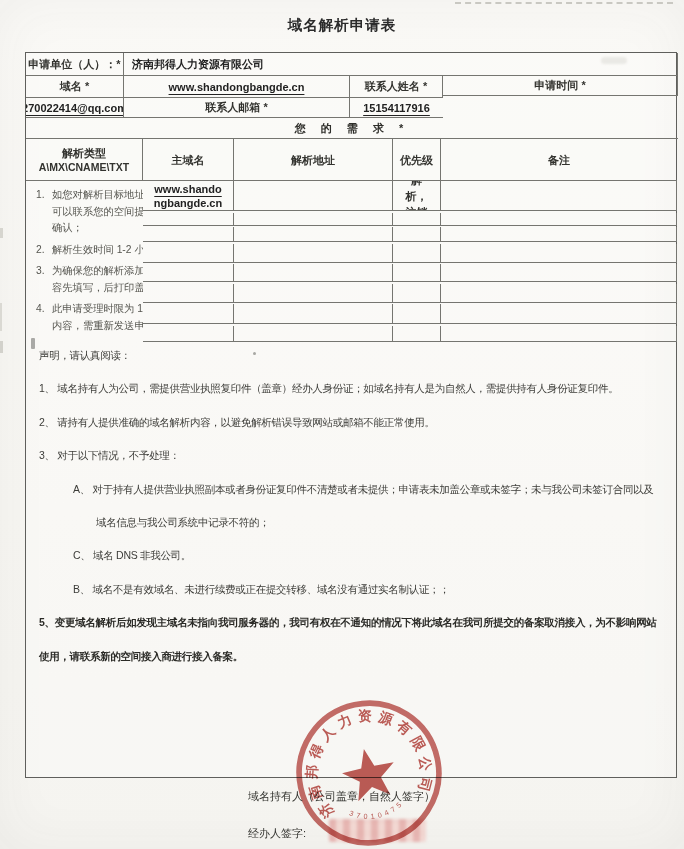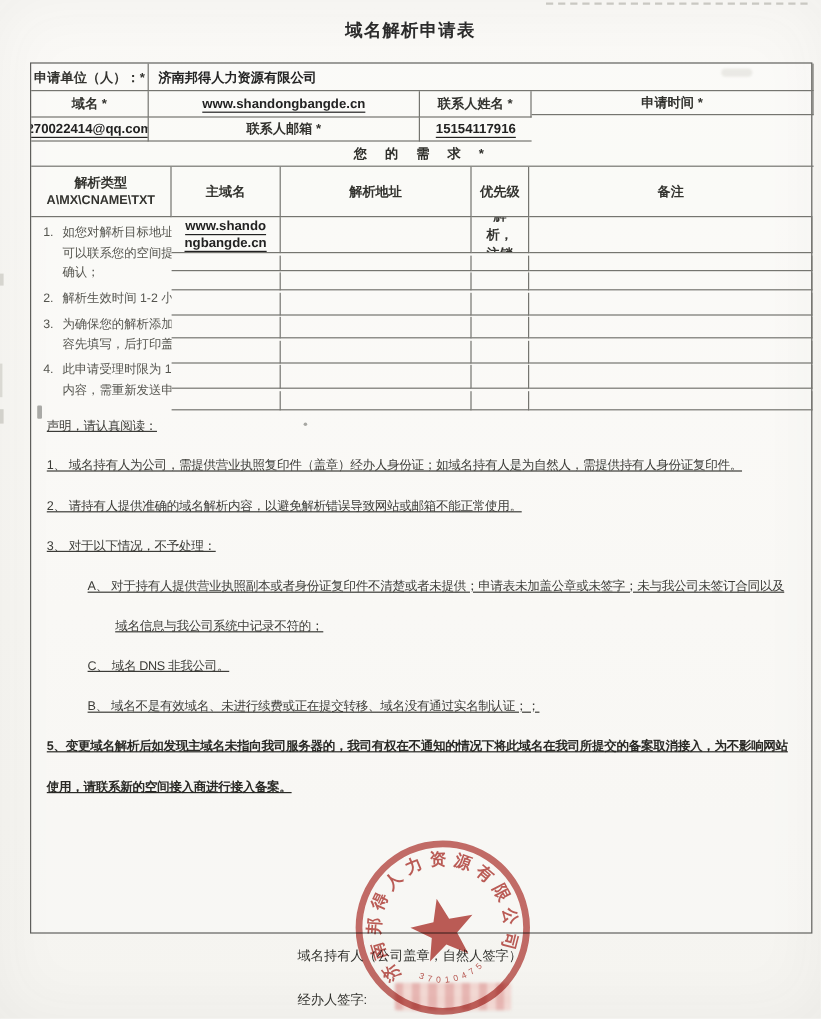--- a/index.html
+++ b/index.html
@@ -54,21 +54,21 @@
   .remark-item{
     display:flex;font-size:10.3px;color:#55554f;line-height:16.5px;margin-bottom:5px;
   }
   .remark-item .num{width:16px;flex:none;}
   .remark-item .txt{width:197px;}
   
   .decl{
     position:absolute;left:0;top:278px;width:100%;height:448px;box-sizing:border-box;
     padding:8px 14px 0 13px;font-size:10.5px;letter-spacing:-0.3px;color:#3c3c38;
   }
-  .decl p{margin:0;line-height:33.4px;text-decoration:underline;}
+  .decl p{margin:0;line-height:33.4px;}
   .decl .sub-item{padding-left:57px;text-indent:-23px;}
   .decl .bold{font-weight:700;color:#2a2a26;}
   
   .footer-line{position:absolute;font-size:11px;color:#33332f;}
   .holder{left:248px;top:789px;}
   .signer{left:248px;top:826px;}
   .apply-date{left:432px;top:866px;font-weight:bold;}
   .redact{
     position:absolute;left:329px;top:819px;width:97px;height:23px;
     background:

